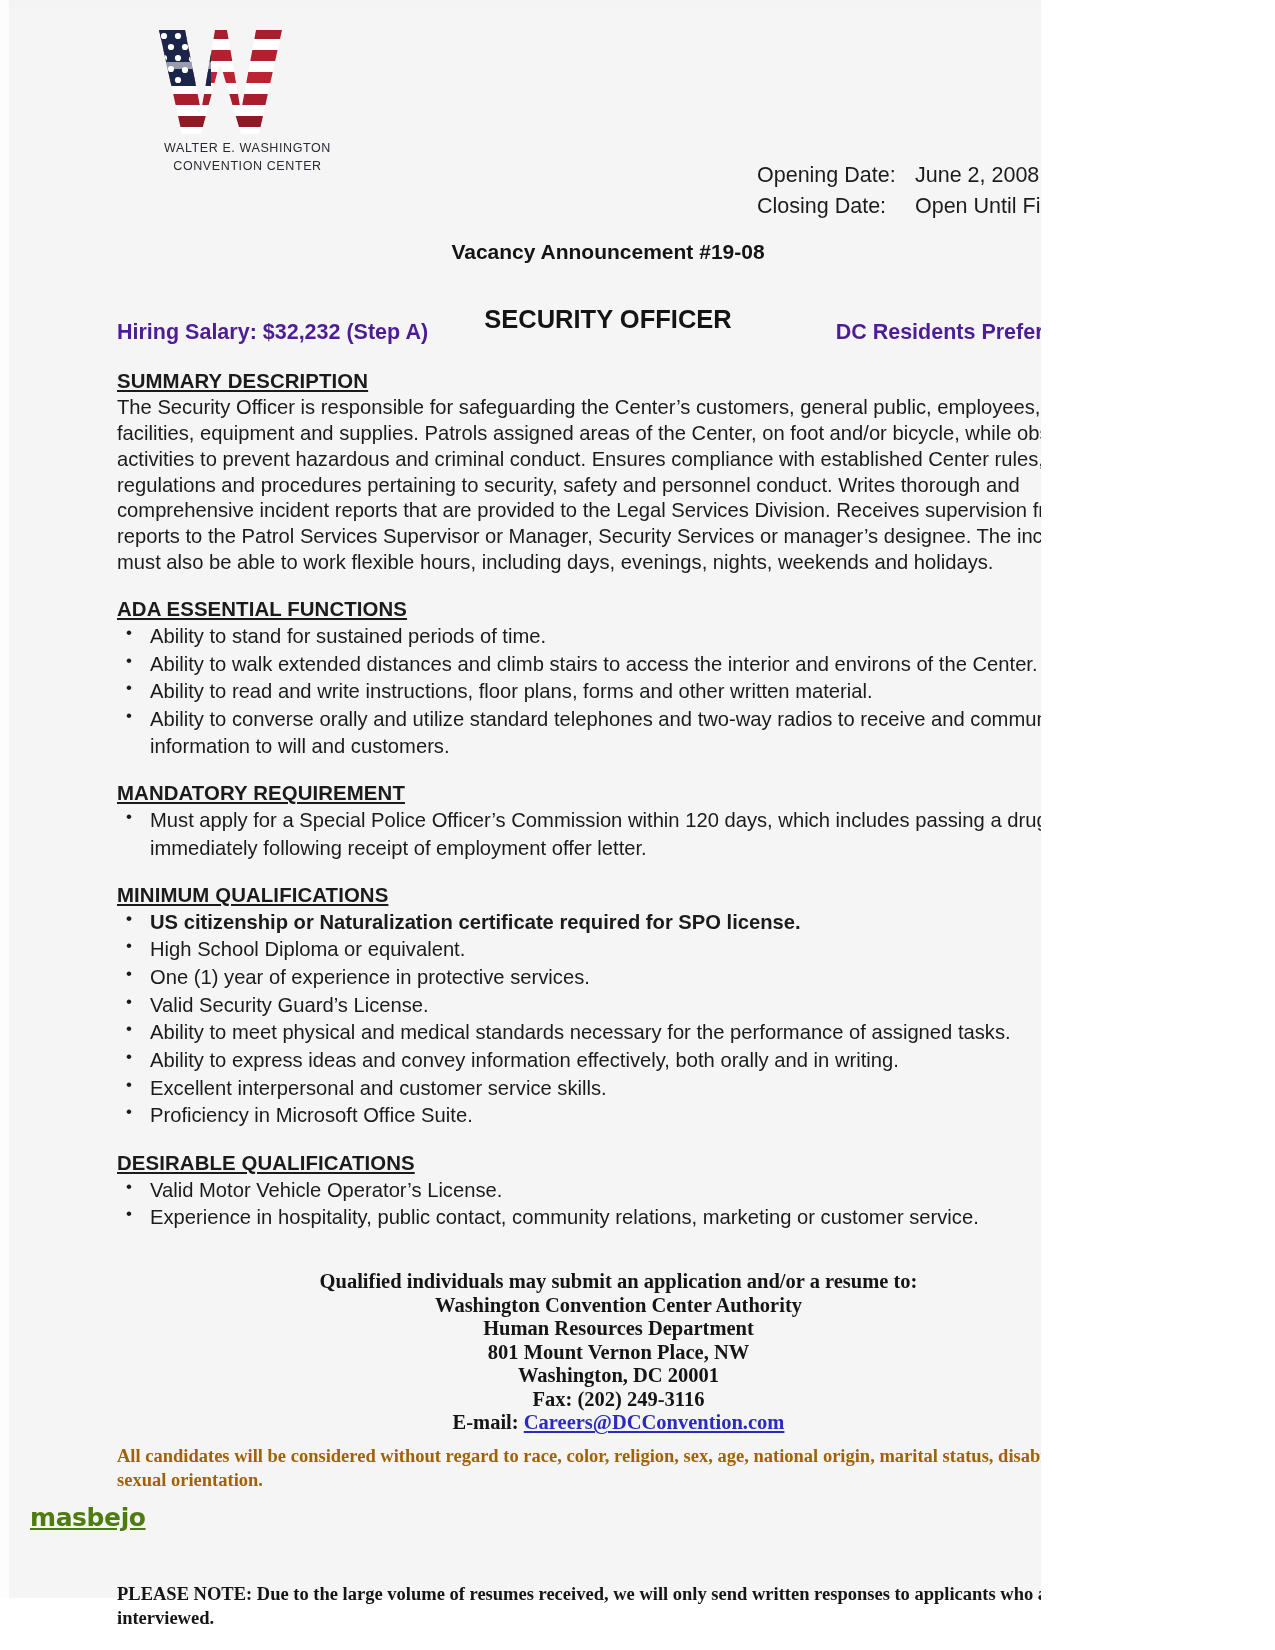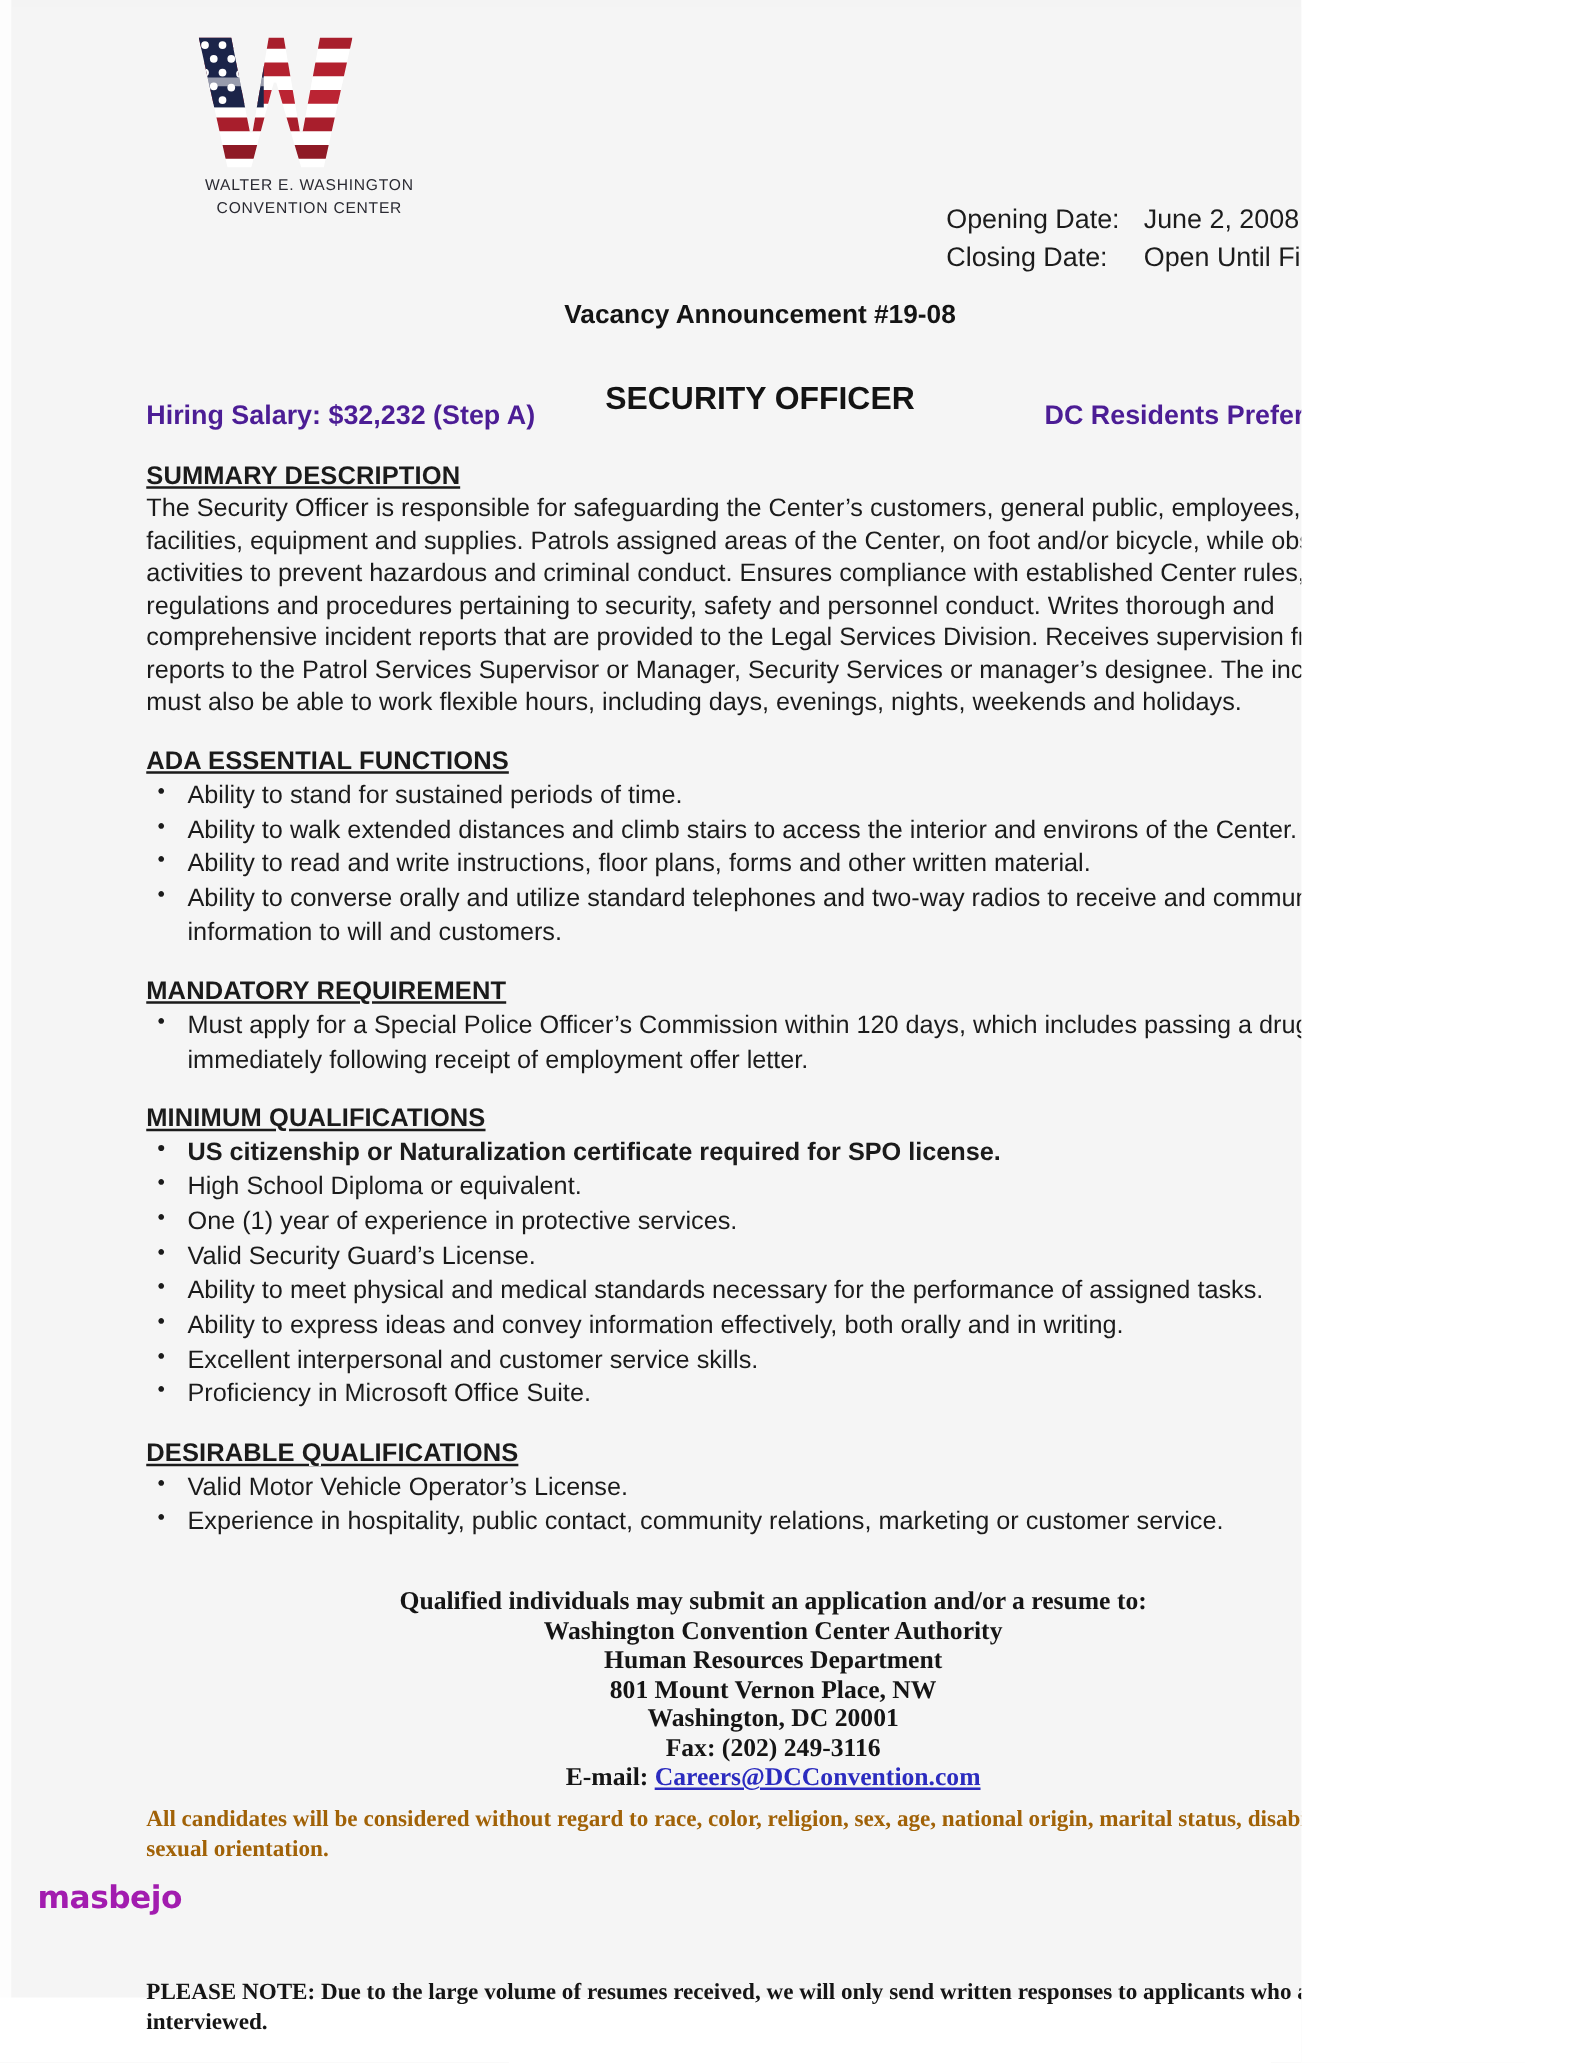--- a/index.html
+++ b/index.html
@@ -211,22 +211,23 @@
   }
 
   
   .watermark {
     position: absolute;
     left: 30px;
     top: 1503px;
     font-family: "DejaVu Sans", sans-serif;
     font-size: 25px;
     font-weight: bold;
-    color: #a21caf;
+    color: #4d7c0f;
     letter-spacing: -0.4px;
+    text-decoration: underline;
   }
 </style>
 </head>
 <body>
 
 <div id="page">
   <div class="paper"></div>
   <div class="edge-l"></div>
   <div class="edge-r"></div>
   <div class="edge-b"></div>

